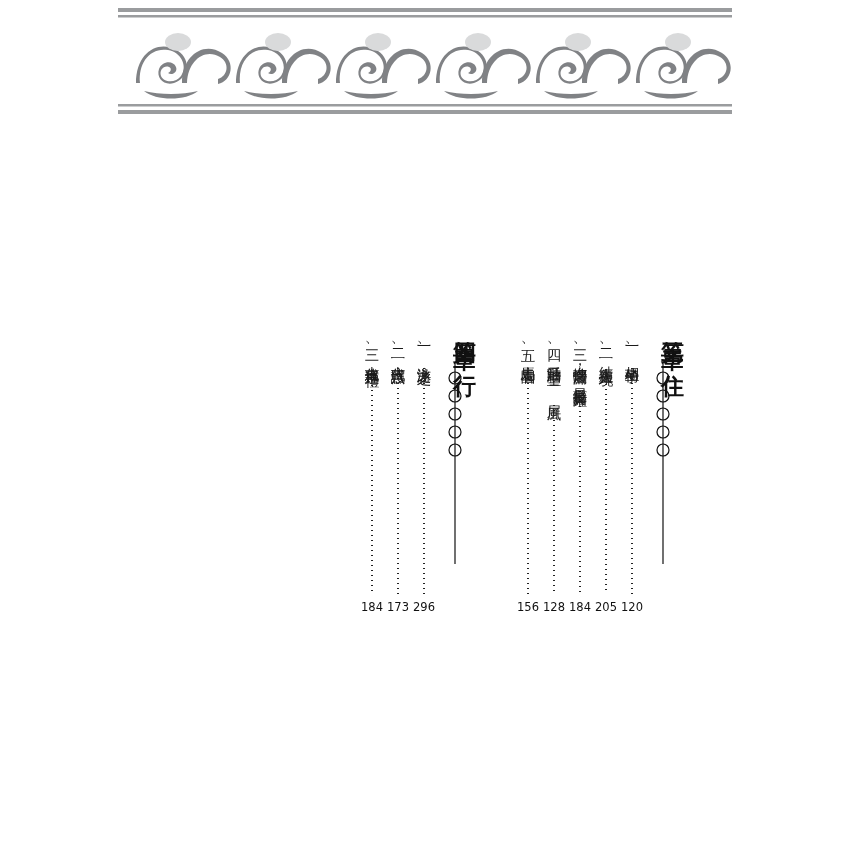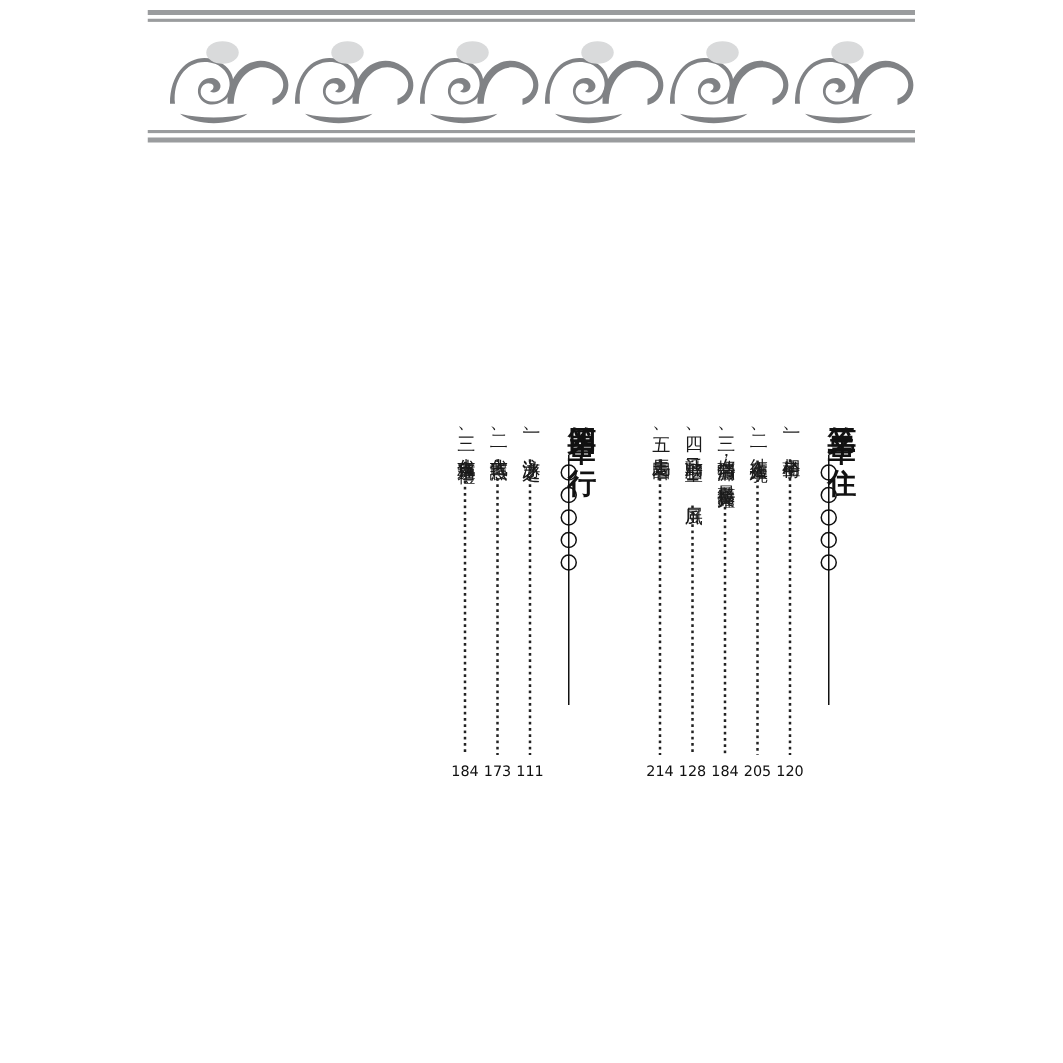--- a/index.html
+++ b/index.html
@@ -113,21 +113,21 @@
     background-size: 2px 5px;
     background-repeat: repeat-y;
   }
 
   .entry-page {
     font-family: "DejaVu Sans", "Liberation Sans", sans-serif;
     font-size: 11.5px;
     color: #111;
     letter-spacing: 0;
     writing-mode: horizontal-tb;
-    margin-bottom: 6px;
+    margin-bottom: 16px;
   }
 </style>
 </head>
 <body>
 
 <div id="header-ornament">
   <svg viewBox="0 0 614 110" preserveAspectRatio="none">
 
     <rect x="0" y="0" width="614" height="4" fill="#9a9c9e"></rect>
     <rect x="0" y="7" width="614" height="2.5" fill="#9a9c9e"></rect>
@@ -220,21 +220,21 @@
         <span class="entry-page">184</span>
       </div>
       <div class="entry">
         <span class="entry-label">四、活動牆壁──屏風</span>
         <span class="entry-dots"></span>
         <span class="entry-page">128</span>
       </div>
       <div class="entry">
         <span class="entry-label">五、走馬看園</span>
         <span class="entry-dots"></span>
-        <span class="entry-page">214</span>
+        <span class="entry-page">156</span>
       </div>
     </div>
   </div>
 
   <div class="chapter-block">
     <div class="chapter-head">
       <div class="chapter-title">第四章　行</div>
       <div class="chapter-rule">
         <svg viewBox="0 0 24 200" width="24" height="200" preserveAspectRatio="none">
           <line x1="12" y1="0" x2="12" y2="200" stroke="#111" stroke-width="1.2"></line>
@@ -245,21 +245,21 @@
             <circle cx="12" cy="68" r="6"></circle>
             <circle cx="12" cy="86" r="6"></circle>
           </g>
         </svg>
       </div>
     </div>
     <div class="entries">
       <div class="entry">
         <span class="entry-label">一、泳之游之</span>
         <span class="entry-dots"></span>
-        <span class="entry-page">111</span>
+        <span class="entry-page">296</span>
       </div>
       <div class="entry">
         <span class="entry-label">二、古代護照</span>
         <span class="entry-dots"></span>
         <span class="entry-page">173</span>
       </div>
       <div class="entry">
         <span class="entry-label">三、古代車種巡禮</span>
         <span class="entry-dots"></span>
         <span class="entry-page">184</span>

